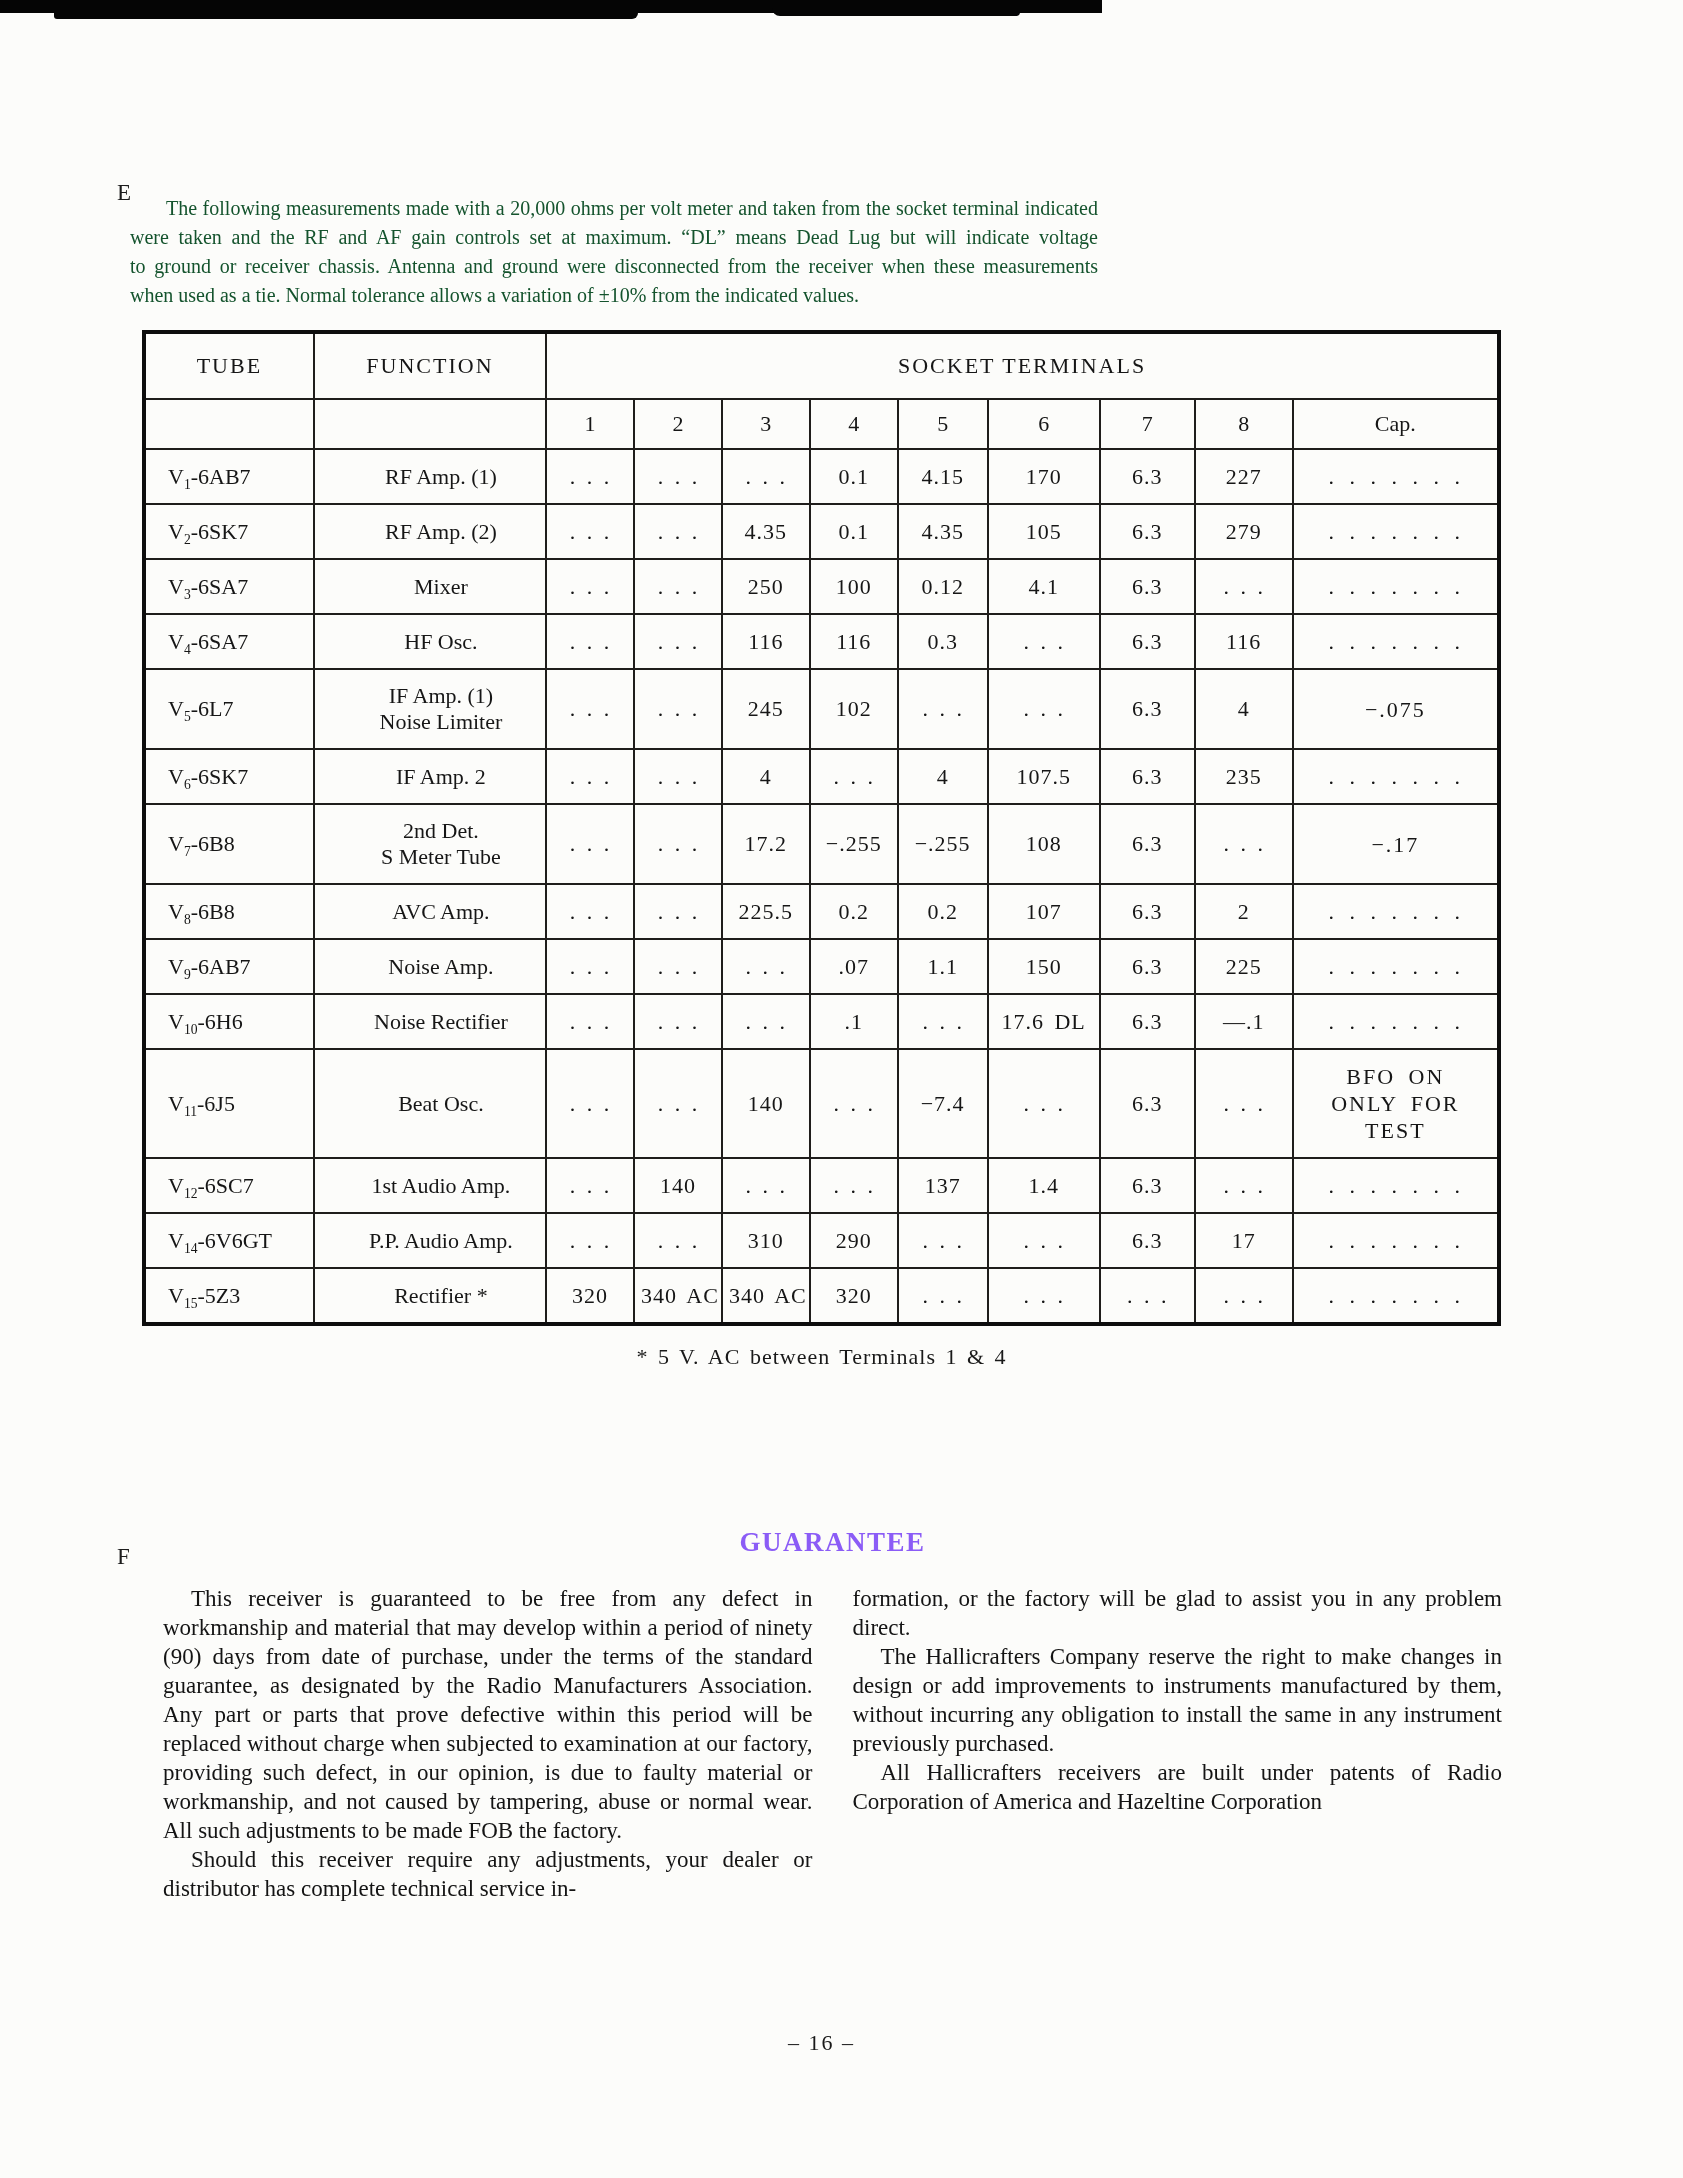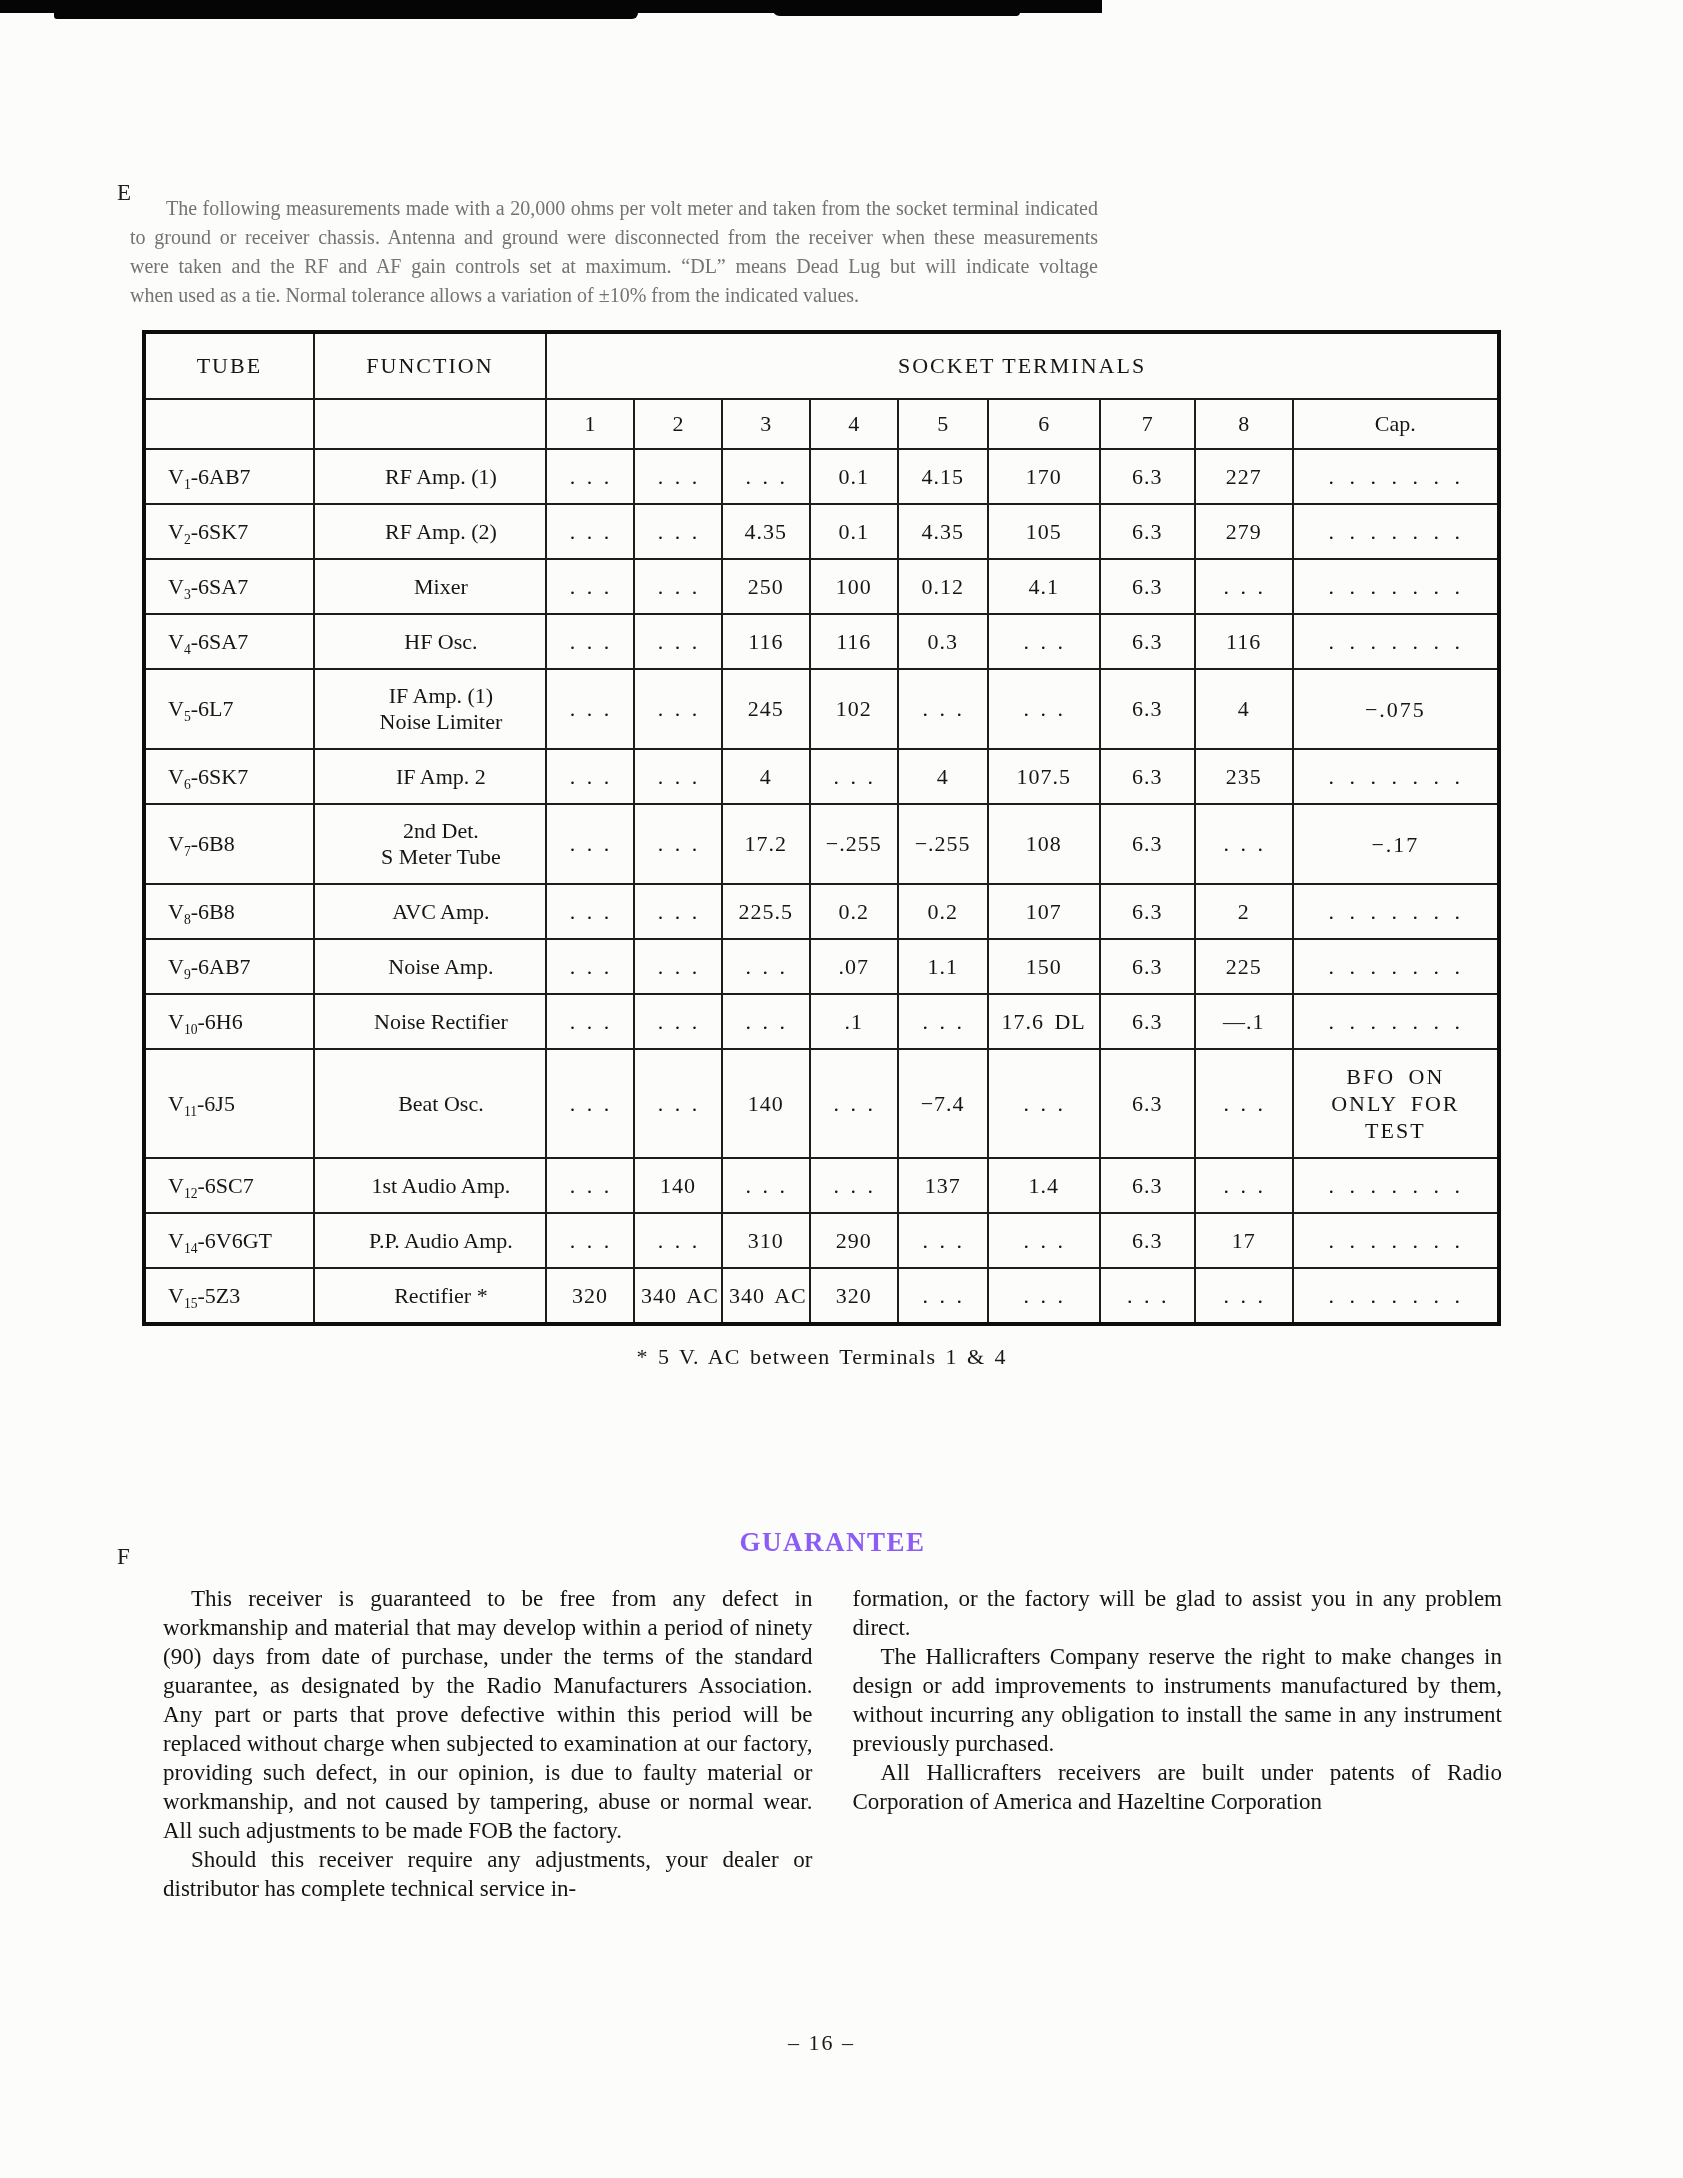--- a/index.html
+++ b/index.html
@@ -14,21 +14,21 @@
   }
   
   .scan-strip{position:absolute;left:0;top:0;width:1102px;height:13px;background:#050505;}
   .scan-strip2{position:absolute;left:54px;top:0;width:584px;height:19px;background:#050505;border-radius:0 0 6px 3px;}
   .scan-strip3{position:absolute;left:772px;top:0;width:248px;height:16px;background:#050505;border-radius:0 0 4px 8px;}
 
   .section-label{position:absolute;font-size:23px;color:#1c1c1c;}
   .label-e{left:117px;top:180px;}
   .label-f{left:117px;top:1544px;}
 
-  .intro{position:absolute;left:130px;top:194px;width:968px;font-size:20px;line-height:29px;color:#737373;}
+  .intro{position:absolute;left:130px;top:194px;width:968px;font-size:20px;line-height:29px;color:#14532d;}
   .intro-line{text-align:left;}
   .intro-line.just{text-align:justify;text-align-last:justify;}
   .intro-line.first{padding-left:36px;}
 
   .table-block{position:absolute;left:142px;top:330px;width:1359px;}
   table.volt{
     table-layout:fixed;border-collapse:collapse;width:1359px;
     border:4px solid #0d0d0d;
     background:#fcfcfa;
   }
@@ -65,22 +65,22 @@
 <div class="page">
 
   <div class="scan-strip"></div>
   <div class="scan-strip2"></div>
   <div class="scan-strip3"></div>
 
   <div class="section-label label-e">E</div>
 
   <div class="intro">
       <div class="intro-line first just">The following measurements made with a 20,000 ohms per volt meter and taken from the socket terminal indicated</div>
+      <div class="intro-line just">were taken and the RF and AF gain controls set at maximum.  “DL” means Dead Lug but will indicate voltage</div>
       <div class="intro-line just">to ground or receiver chassis.  Antenna and ground were disconnected from the receiver when these measurements</div>
-      <div class="intro-line just">were taken and the RF and AF gain controls set at maximum.  “DL” means Dead Lug but will indicate voltage</div>
       <div class="intro-line">when used as a tie.  Normal tolerance allows a variation of ±10% from the indicated values.</div>
     </div>
 
   <div class="table-block">
     <table class="volt">
       <colgroup>
         <col style="width:168px">
           <col style="width:230px">
         <col style="width:87px">
           <col style="width:87px">

